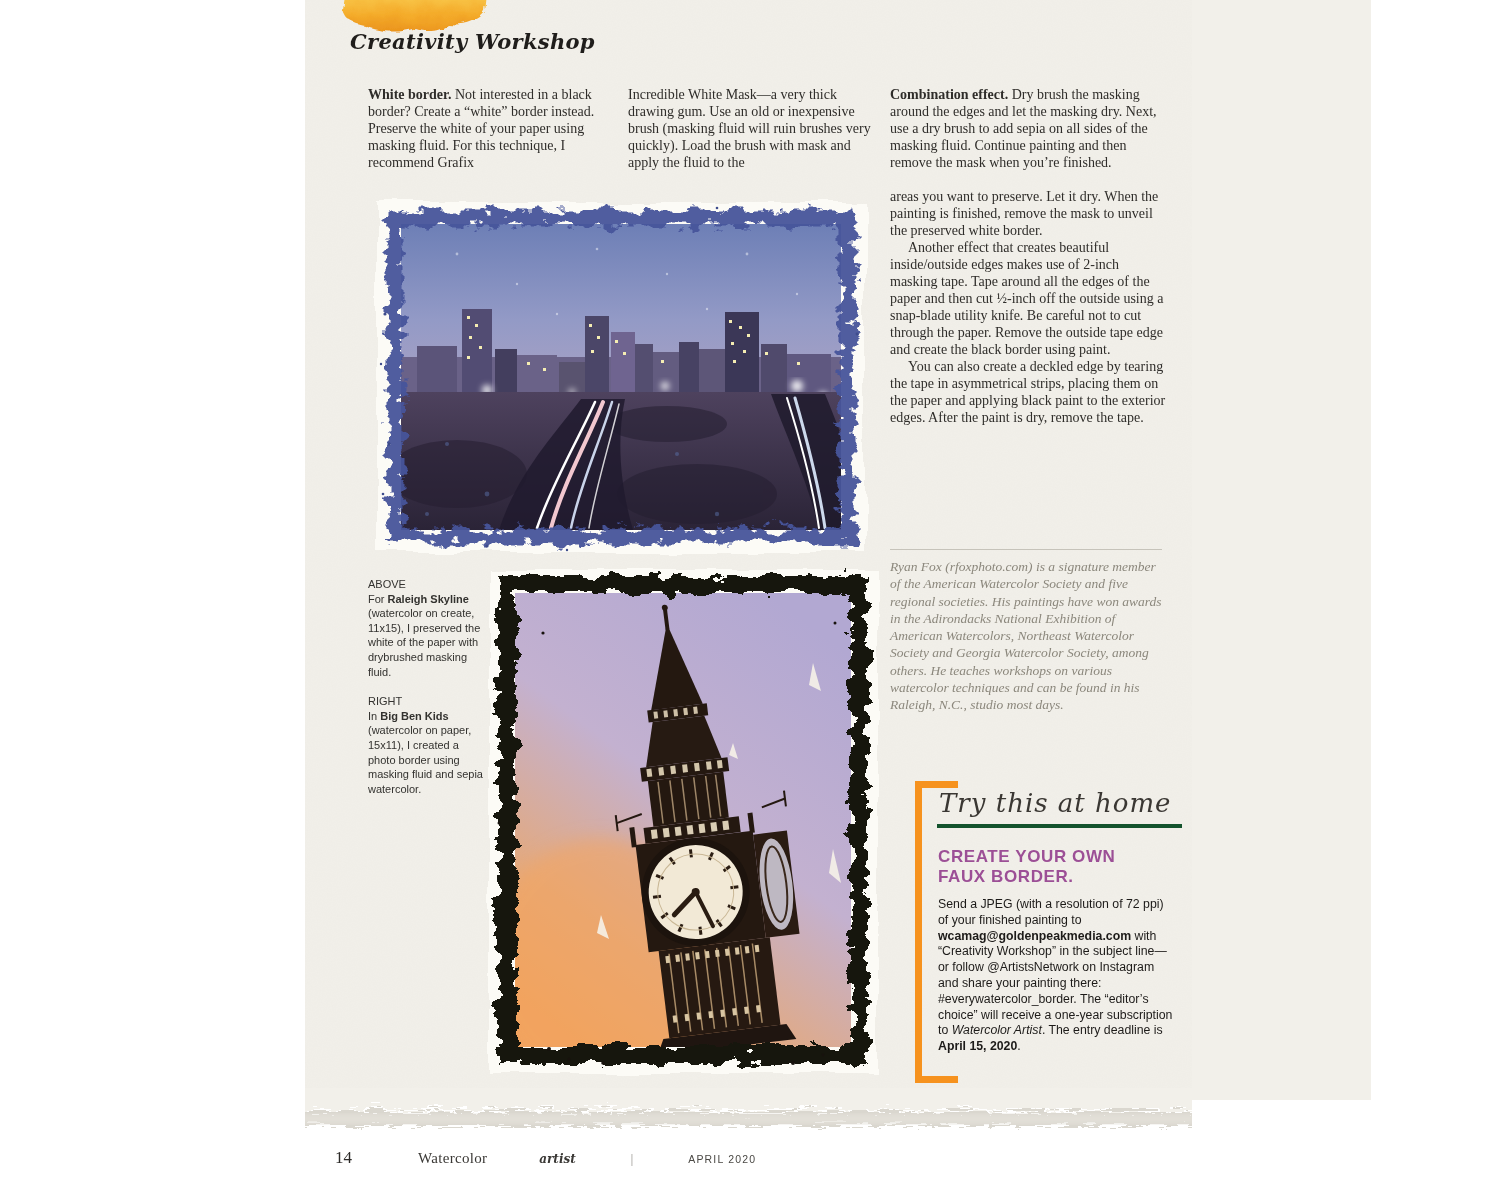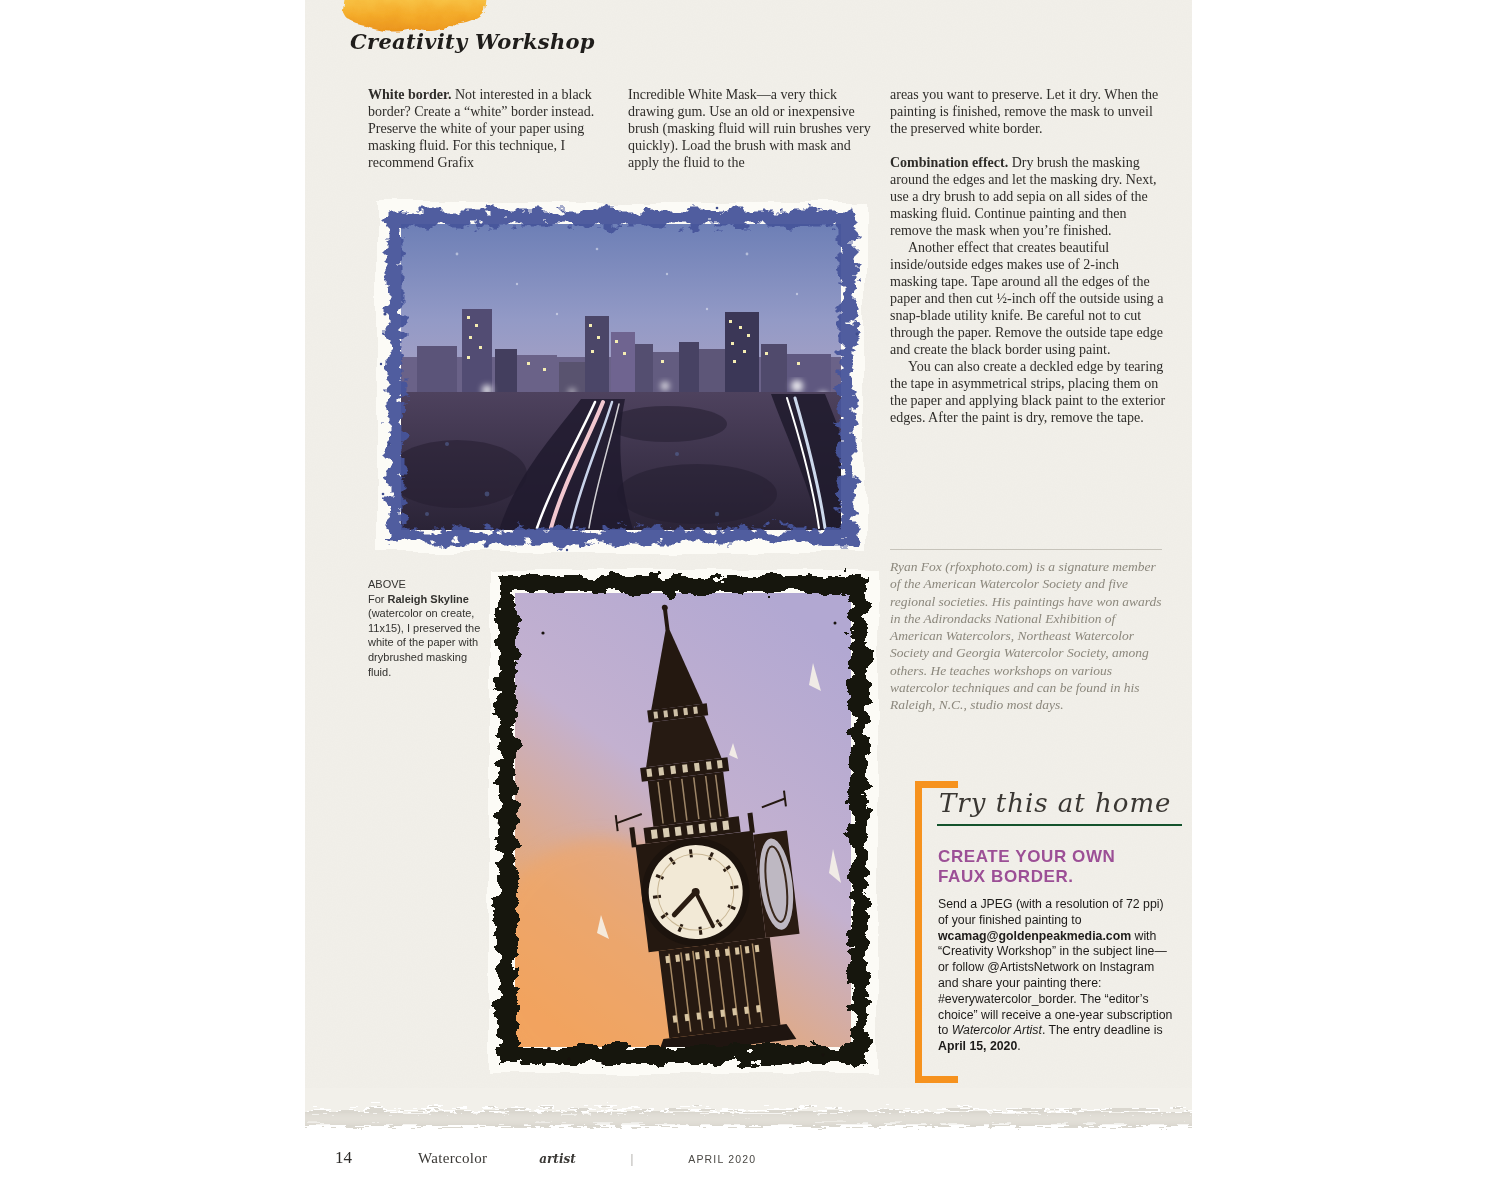--- a/index.html
+++ b/index.html
@@ -1,21 +1,21 @@
 <!DOCTYPE html>
 <html><head>
 <meta charset="utf-8">
 <style>
   html,body{margin:0;padding:0;}
   body{
     width:1500px;height:1200px;position:relative;background:#ffffff;
     font-family:"Liberation Serif", serif;color:#2f2d2a;overflow:hidden;
   }
   .page{
-    position:absolute;left:305px;top:0;width:887px;height:1100px;
+    position:absolute;left:305px;top:0;width:1066px;height:1100px;
     background:#f2f0ea;
   }
   .paper-noise{position:absolute;left:0;top:0;pointer-events:none;}
   
   .splash{position:absolute;left:30px;top:0;}
   .kicker{
     position:absolute;left:45px;top:29px;
     font-family:"DejaVu Serif", serif;font-style:italic;font-weight:700;
     font-size:21px;color:#1f1d1b;letter-spacing:.3px;
   }
@@ -45,21 +45,21 @@
     font-style:italic;font-size:13.5px;line-height:17.3px;color:#8b877c;
   }
   
   .bracket{
     position:absolute;left:610px;top:781px;width:36px;height:288px;
     border-left:7px solid #f6921e;border-top:7px solid #f6921e;border-bottom:7px solid #f6921e;
   }
   .try-script{
     position:absolute;left:632px;top:788px;
     font-family:"DejaVu Serif", serif;font-style:italic;font-size:26px;color:#3a3733;
-    border-bottom:2px solid #14532d;padding:0 10px 6px 2px;letter-spacing:1px;
+    border-bottom:4px solid #14532d;padding:0 10px 6px 2px;letter-spacing:1px;
   }
   .try-heading{
     position:absolute;left:633px;top:847px;width:240px;
     font-family:"Liberation Sans", sans-serif;font-weight:700;font-size:17px;line-height:20px;
     color:#9c4f96;letter-spacing:.6px;
   }
   .try-body{
     position:absolute;left:633px;top:897px;width:235px;
     font-family:"Liberation Sans", sans-serif;font-size:12.3px;line-height:15.8px;color:#1d1b19;
   }
@@ -110,22 +110,22 @@
 
   <div class="col c1">
     <p><span class="lead">White border.</span> <span>Not interested in a black border? Create a “white” border instead. Preserve the white of your paper using masking fluid. For this technique, I recommend Grafix</span></p>
   </div>
 
   <div class="col c2">
     <p><span>Incredible White Mask—a very thick drawing gum. Use an old or inexpensive brush (masking fluid will ruin brushes very quickly). Load the brush with mask and apply the fluid to the</span></p>
   </div>
 
   <div class="col c3">
+    <p><span class="lead">Combination effect.</span> <span>Dry brush the masking around the edges and let the masking dry. Next, use a dry brush to add sepia on all sides of the masking fluid. Continue painting and then remove the mask when you’re finished.</span></p>
     <p><span>areas you want to preserve. Let it dry. When the painting is finished, remove the mask to unveil the preserved white border.</span></p>
-    <p><span class="lead">Combination effect.</span> <span>Dry brush the masking around the edges and let the masking dry. Next, use a dry brush to add sepia on all sides of the masking fluid. Continue painting and then remove the mask when you’re finished.</span></p>
     <p class="indent"><span>Another effect that creates beautiful inside/outside edges makes use of 2-inch masking tape. Tape around all the edges of the paper and then cut ½-inch off the outside using a snap-blade utility knife. Be careful not to cut through the paper. Remove the outside tape edge and create the black border using paint.</span></p>
     <p class="indent"><span>You can also create a deckled edge by tearing the tape in asymmetrical strips, placing them on the paper and applying black paint to the exterior edges. After the paint is dry, remove the tape.</span></p>
   </div>
 
   <svg class="painting1" width="508" height="368" viewBox="0 0 508 368">
     <defs>
       <filter id="rg1" x="-10%" y="-10%" width="120%" height="120%">
           <feTurbulence type="fractalNoise" baseFrequency="0.015" numOctaves="3" seed="7"></feTurbulence>
           <feDisplacementMap in="SourceGraphic" scale="14"></feDisplacementMap>
         </filter>
@@ -245,20 +245,24 @@
         <circle cx="200" cy="356" r="1.2"></circle>
         <circle cx="490" cy="140" r="1.4"></circle>
         <circle cx="350" cy="14" r="1.3"></circle>
     </g>
   </svg>
 
   <div class="captions">
     <div class="cap">
       <span>ABOVE</span><br>
       <span>For </span><b>Raleigh Skyline</b><span> (watercolor on create, 11x15), I preserved the white of the paper with drybrushed masking fluid.</span>
+    </div>
+    <div class="cap">
+      <span>RIGHT</span><br>
+      <span>In </span><b>Big Ben Kids</b><span> (watercolor on paper, 15x11), I created a photo border using masking fluid and sepia watercolor.</span>
     </div>
   </div>
 
   <svg class="painting2" width="400" height="518" viewBox="0 0 400 518">
     <defs>
       <filter id="rg2" x="-10%" y="-10%" width="120%" height="120%">
           <feTurbulence type="fractalNoise" baseFrequency="0.016" numOctaves="3" seed="4"></feTurbulence>
           <feDisplacementMap in="SourceGraphic" scale="12"></feDisplacementMap>
         </filter>
       <filter id="br2" x="-15%" y="-15%" width="130%" height="130%">

